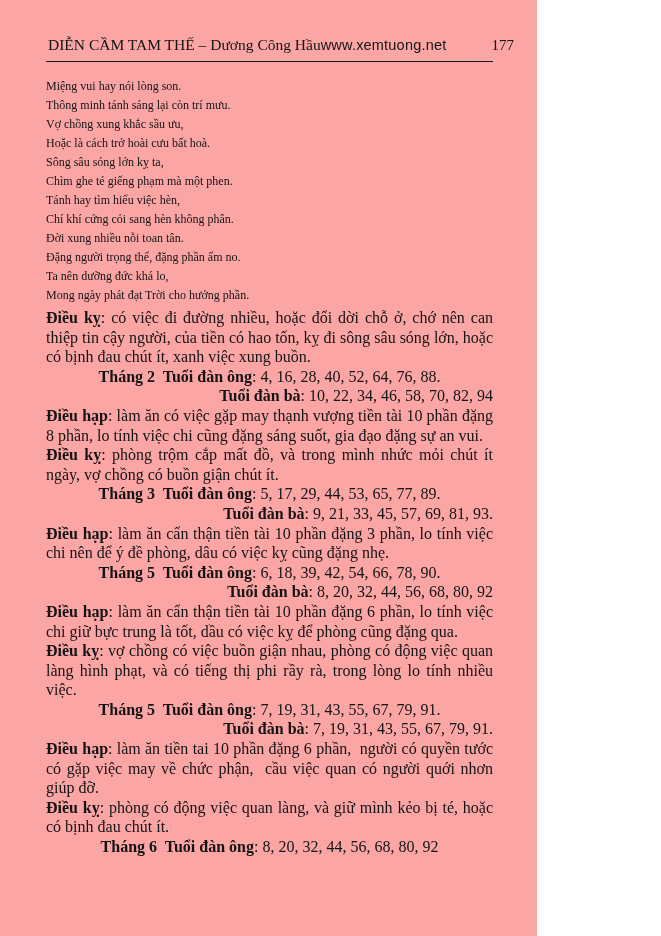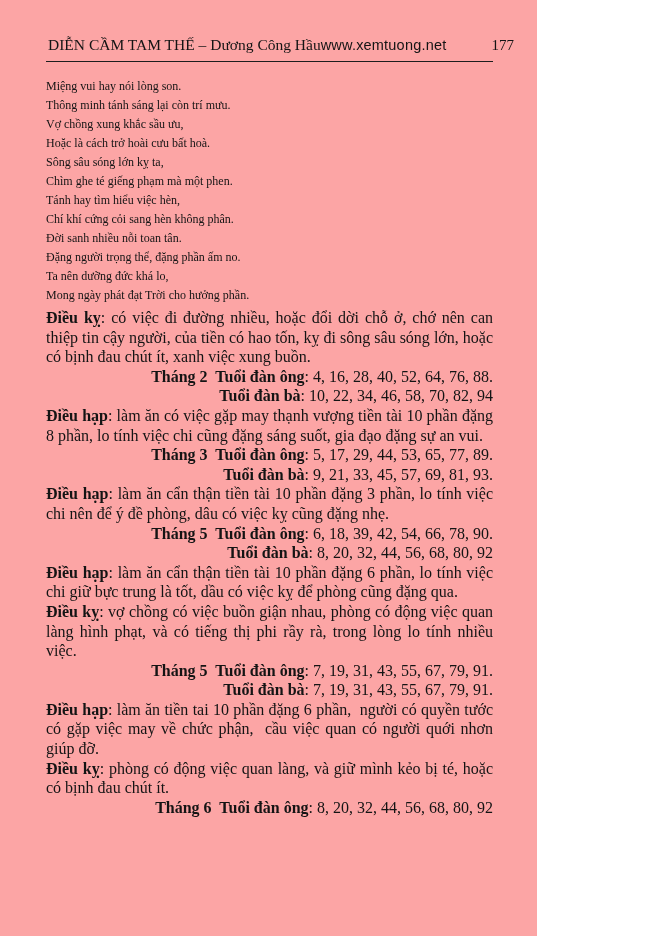--- a/index.html
+++ b/index.html
@@ -37,21 +37,21 @@
   }
   .poem-line{white-space:nowrap;}
   .paras p{
     margin:0;
     font-size:16px;
     line-height:19.6px;
     text-align:justify;
   }
   .paras p b, .paras p span{white-space:pre-wrap;}
   .paras p.indent{text-indent:28px;}
-  .paras p.month{text-align:right;}
+  .paras p.month{text-align:center;}
   .paras p.ba{margin-left:46px;text-align:right;}
 </style>
 </head>
 <body>
 
 <div class="page">
   <div class="header">
     <span class="h-title">DIỄN CẦM TAM THẾ – Dương Công Hầu</span>
     <span class="h-right">
       <span class="h-site">www.xemtuong.net</span>
@@ -61,30 +61,31 @@
   <hr class="rule">
   <div class="poem" id="poem">
       <div class="poem-line">Miệng vui hay nói lòng son.</div>
       <div class="poem-line">Thông minh tánh sáng lại còn trí mưu.</div>
       <div class="poem-line">Vợ chồng xung khắc sầu ưu,</div>
       <div class="poem-line">Hoặc là cách trở hoài cưu bất hoà.</div>
       <div class="poem-line">Sông sâu sóng lớn kỵ ta,</div>
       <div class="poem-line">Chìm ghe té giếng phạm mà một phen.</div>
       <div class="poem-line">Tánh hay tìm hiểu việc hèn,</div>
       <div class="poem-line">Chí khí cứng cỏi sang hèn không phân.</div>
-      <div class="poem-line">Đời sanh nhiều nỗi toan tân.</div>
+      <div class="poem-line">Đời xung nhiều nỗi toan tân.</div>
       <div class="poem-line">Đặng người trọng thể, đặng phần ấm no.</div>
       <div class="poem-line">Ta nên dưỡng đức khá lo,</div>
       <div class="poem-line">Mong ngày phát đạt Trời cho hưởng phần.</div>
     </div>
   <div class="paras" id="paras">
       <p class="flush"><b>Điều kỵ</b><span>: có việc đi đường nhiều, hoặc đổi dời chỗ ở, chớ nên can thiệp tin cậy người, của tiền có hao tốn, kỵ đi sông sâu sóng lớn, hoặc có bịnh đau chút ít, xanh việc xung buồn.</span></p>
       <p class="month"><b>Tháng 2  Tuổi đàn ông</b><span>: 4, 16, 28, 40, 52, 64, 76, 88.</span></p>
       <p class="ba"><b>Tuổi đàn bà</b><span>: 10, 22, 34, 46, 58, 70, 82, 94</span></p>
       <p class="flush"><b>Điều hạp</b><span>: làm ăn có việc gặp may thạnh vượng tiền tài 10 phần đặng 8 phần, lo tính việc chi cũng đặng sáng suốt, gia đạo đặng sự an vui.</span></p>
+      <p class="flush"><b>Điều kỵ</b><span>: phòng trộm cắp mất đồ, và trong mình nhức mỏi chút ít ngày, vợ chồng có buồn giận chút ít.</span></p>
       <p class="month"><b>Tháng 3  Tuổi đàn ông</b><span>: 5, 17, 29, 44, 53, 65, 77, 89.</span></p>
       <p class="ba"><b>Tuổi đàn bà</b><span>: 9, 21, 33, 45, 57, 69, 81, 93.</span></p>
       <p class="flush"><b>Điều hạp</b><span>: làm ăn cẩn thận tiền tài 10 phần đặng 3 phần, lo tính việc chi nên để ý đề phòng, dâu có việc kỵ cũng đặng nhẹ.</span></p>
       <p class="month"><b>Tháng 5  Tuổi đàn ông</b><span>: 6, 18, 39, 42, 54, 66, 78, 90.</span></p>
       <p class="ba"><b>Tuổi đàn bà</b><span>: 8, 20, 32, 44, 56, 68, 80, 92</span></p>
       <p class="flush"><b>Điều hạp</b><span>: làm ăn cẩn thận tiền tài 10 phần đặng 6 phần, lo tính việc chi giữ bực trung là tốt, dầu có việc kỵ để phòng cũng đặng qua.</span></p>
       <p class="flush"><b>Điều kỵ</b><span>: vợ chồng có việc buồn giận nhau, phòng có động việc quan làng hình phạt, và có tiếng thị phi rầy rà, trong lòng lo tính nhiều việc.</span></p>
       <p class="month"><b>Tháng 5  Tuổi đàn ông</b><span>: 7, 19, 31, 43, 55, 67, 79, 91.</span></p>
       <p class="ba"><b>Tuổi đàn bà</b><span>: 7, 19, 31, 43, 55, 67, 79, 91.</span></p>
       <p class="flush"><b>Điều hạp</b><span>: làm ăn tiền tai 10 phần đặng 6 phần,  người có quyền tước có gặp việc may về chức phận,  cầu việc quan có người quới nhơn giúp đỡ.</span></p>

